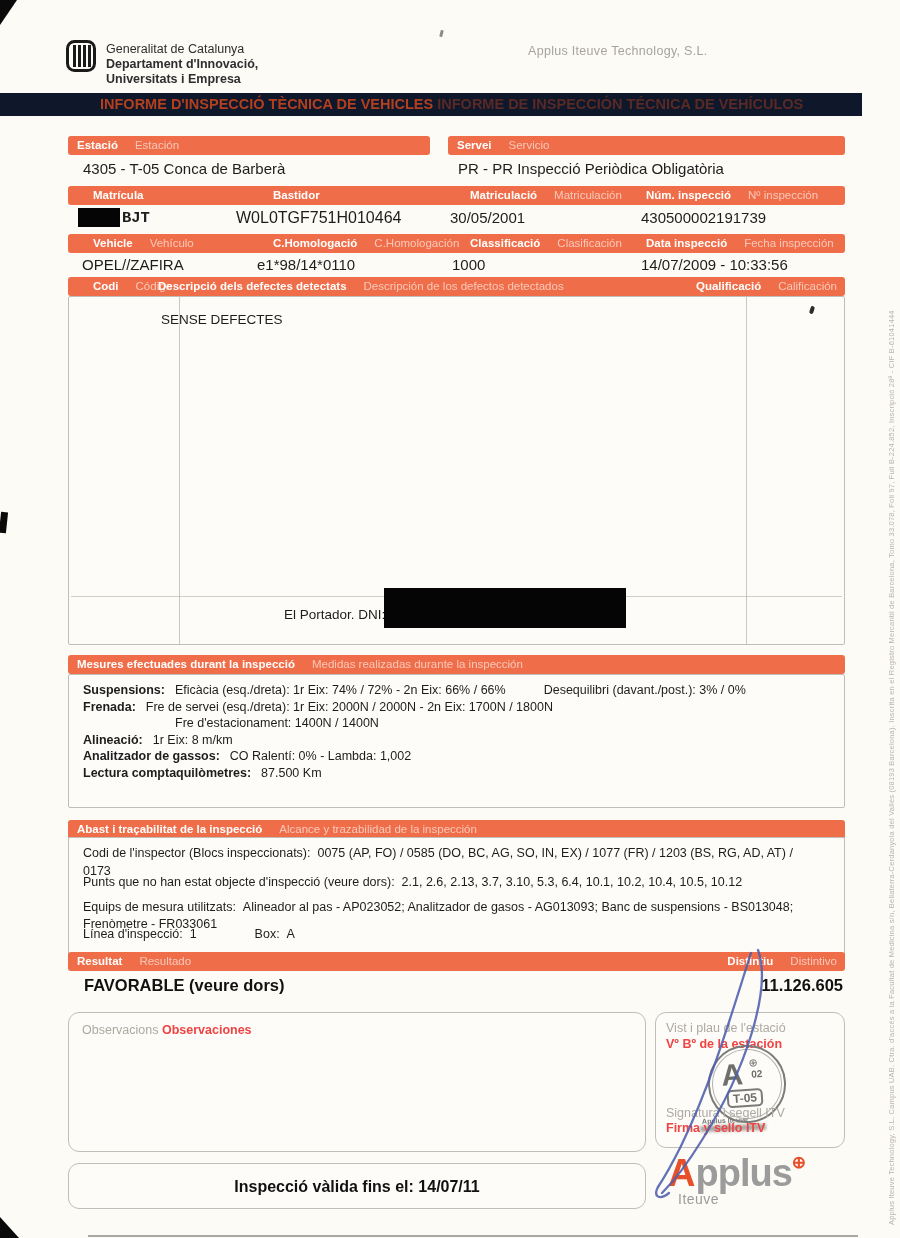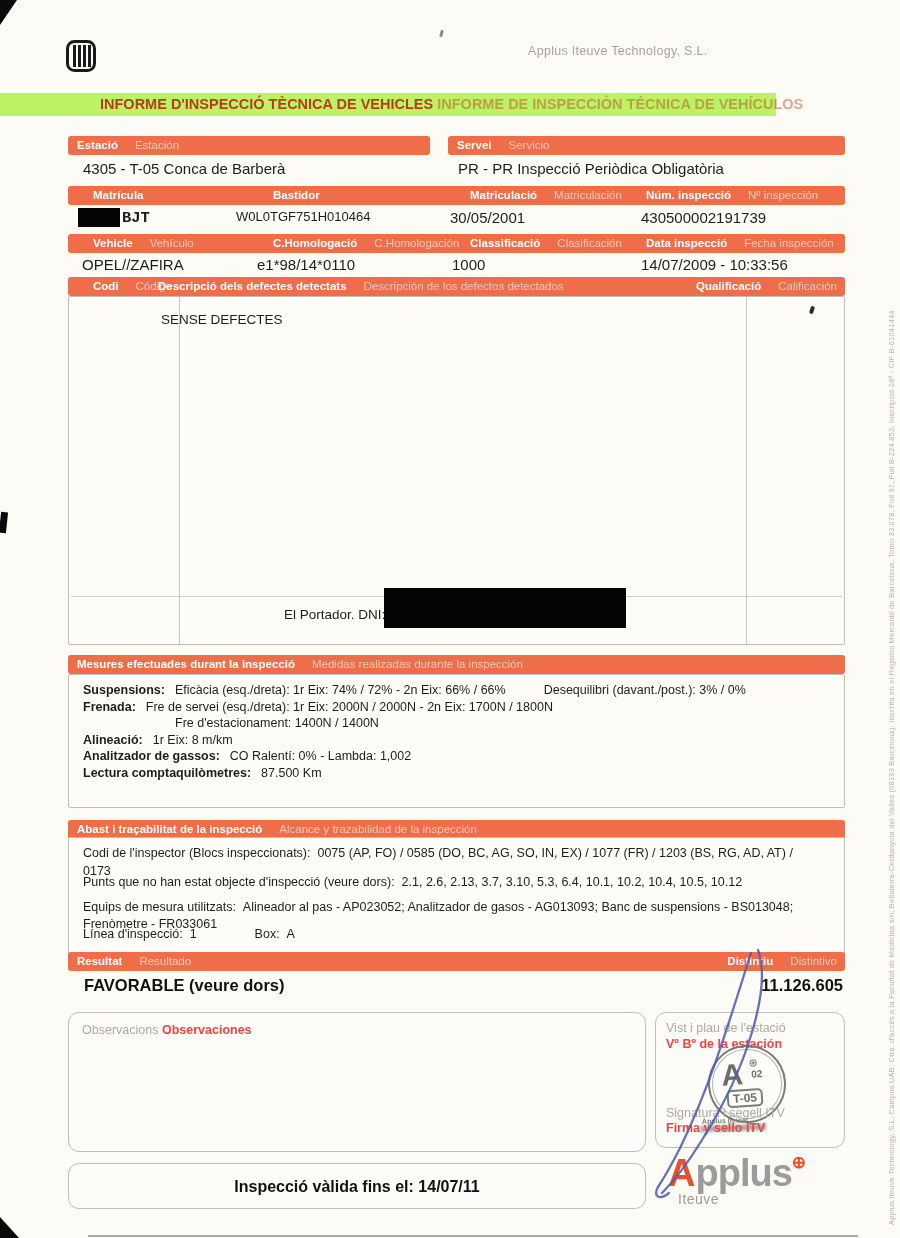--- a/index.html
+++ b/index.html
@@ -9,21 +9,21 @@
 
   
   .gencat { position:absolute; left:66px; top:40px; display:flex; gap:10px; }
   .gencat-logo { width:30px; height:32px; flex:0 0 auto; }
   .gencat-text { font-size:12.5px; color:#2e2e2e; line-height:1.18; padding-top:2px;}
   .gencat-text .l1 { font-weight:400; }
   .gencat-text .l2, .gencat-text .l3 { font-weight:700; }
   .company-head { position:absolute; left:528px; top:44px; font-size:12.5px; color:#a7a49c; letter-spacing:.3px; }
 
   
-  .titlebar { position:absolute; left:0; top:93px; width:776px; height:23px; background:#bef264; }
+  .titlebar { position:absolute; left:0; top:93px; width:862px; height:23px; background:#0f172a; }
   .titlebar-inner { position:absolute; left:100px; top:3px; font-size:14.5px; font-weight:700; white-space:nowrap; }
   .title-ca { color:#b2401f; }
   .title-es { color:rgba(178,64,31,.45); }
 
   
   .pill { position:absolute; height:19px; background:#ef6d48; border-radius:3px; font-size:11.5px; line-height:19px; color:#fff; white-space:nowrap; }
   .pill .ca { font-weight:700; padding-left:9px; }
   .pill .es { font-weight:400; color:rgba(255,255,255,.62); padding-left:17px; }
   .pill .col { position:absolute; top:0; }
   .pill .col .ca { padding-left:16px; }
@@ -103,20 +103,25 @@
   <div class="gencat">
     <svg class="gencat-logo" viewBox="0 0 30 32">
       <rect x="1.5" y="1.5" width="27" height="29" rx="7" fill="none" stroke="#1a1a1a" stroke-width="3"></rect>
       <g fill="#1a1a1a">
         <rect x="7" y="5" width="3" height="22"></rect>
         <rect x="12" y="5" width="3" height="22"></rect>
         <rect x="17" y="5" width="3" height="22"></rect>
         <rect x="22" y="5" width="3" height="22"></rect>
       </g>
     </svg>
+    <div class="gencat-text">
+      <div class="l1">Generalitat de Catalunya</div>
+      <div class="l2">Departament d'Innovació,</div>
+      <div class="l3">Universitats i Empresa</div>
+    </div>
   </div>
   <div class="company-head">Applus Iteuve Technology, S.L.</div>
 
   <div class="titlebar">
     <div class="titlebar-inner">
       <span class="title-ca">INFORME D'INSPECCIÓ TÈCNICA DE VEHICLES</span><span class="title-es"> INFORME DE INSPECCIÓN TÉCNICA DE VEHÍCULOS</span>
     </div>
   </div>
 
   <div class="pill" style="left:68px; top:136px; width:362px;">
@@ -130,21 +135,21 @@
 
   <div class="pill" style="left:68px; top:186px; width:777px;">
     <span class="col" style="left:9px;"><span class="ca">Matrícula</span></span>
     <span class="col" style="left:189px;"><span class="ca">Bastidor</span></span>
     <span class="col" style="left:386px;"><span class="ca">Matriculació</span><span class="es">Matriculación</span></span>
     <span class="col" style="left:562px;"><span class="ca">Núm. inspecció</span><span class="es">Nº inspección</span></span>
   </div>
 
   <div class="redact" style="left:78px; top:208px; width:42px; height:19px;"></div>
   <div class="value bold" style="left:122px; top:209px; font-size:15.5px;">BJT</div>
-  <div class="value" style="left:236px; top:209px; font-size:13px;">W0L0TGF751H010464</div>
+  <div class="value" style="left:236px; top:209px; font-size:16px;">W0L0TGF751H010464</div>
   <div class="value" style="left:450px; top:209px; font-size:15px;">30/05/2001</div>
   <div class="value" style="left:641px; top:209px; font-size:15px;">430500002191739</div>
 
   <div class="pill" style="left:68px; top:234px; width:777px;">
     <span class="col" style="left:9px;"><span class="ca">Vehicle</span><span class="es">Vehículo</span></span>
     <span class="col" style="left:189px;"><span class="ca">C.Homologació</span><span class="es">C.Homologación</span></span>
     <span class="col" style="left:386px;"><span class="ca">Classificació</span><span class="es">Clasificación</span></span>
     <span class="col" style="left:562px;"><span class="ca">Data inspecció</span><span class="es">Fecha inspección</span></span>
   </div>
 

